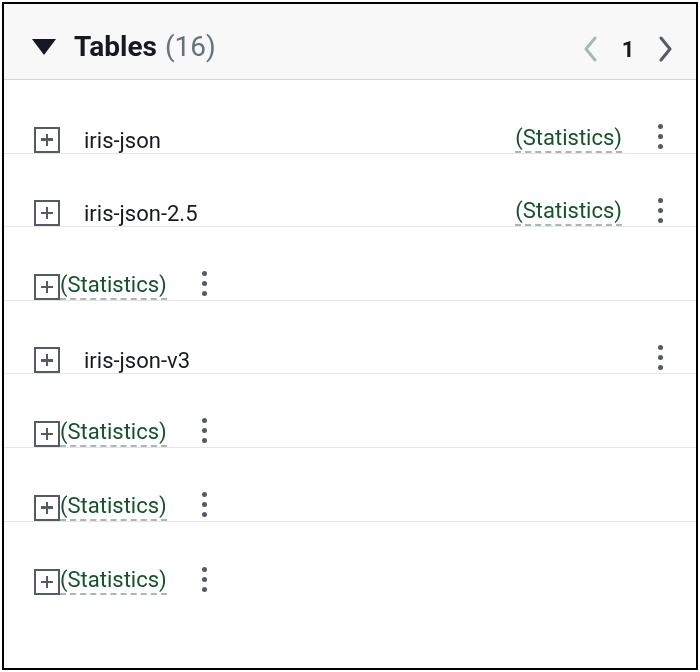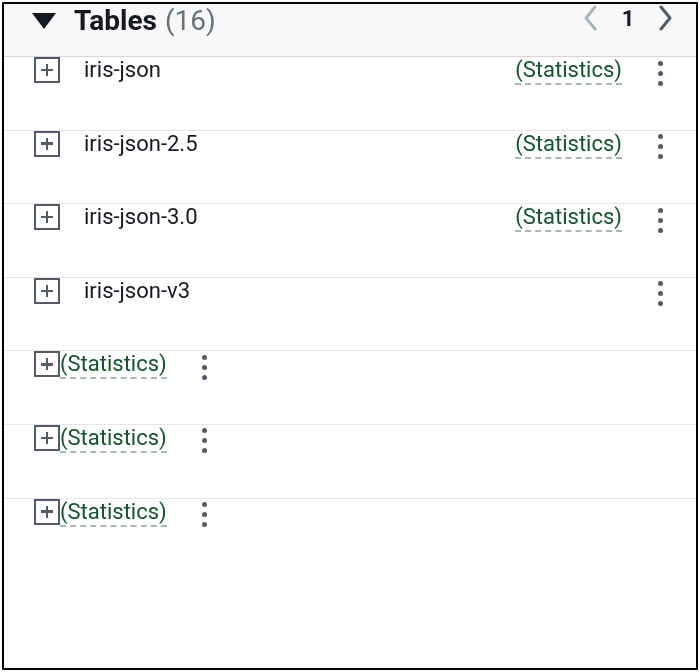--- a/index.html
+++ b/index.html
@@ -12,23 +12,23 @@
   .container {
     width: 696px;
     height: 668px;
     margin: 2px;
     border: 2px solid #000;
     background: #fff;
     overflow: hidden;
   }
   .header {
     display: flex;
-    align-items: flex-start;
+    align-items: flex-end;
     justify-content: space-between;
-    height: 53px;
+    height: 76px;
     background: #f8f8f8;
     border-bottom: 1px solid #d5d5d5;
     padding: 0 22px 16px 28px;
   }
   .header-left {
     display: flex;
     align-items: center;
     gap: 18px;
   }
   .caret-down {
@@ -67,21 +67,21 @@
   .page-num {
     font-size: 22px;
     font-weight: 700;
     color: #16191f;
     min-width: 20px;
     text-align: center;
   }
   .rows { }
   .row {
     display: flex;
-    align-items: flex-start;
+    align-items: flex-end;
     height: 73.6px;
     border-bottom: 1px solid #e5e5e5;
     padding: 0 24px 0 30px;
   }
   .row:last-child { border-bottom: none; }
   .expand-icon {
     width: 26px;
     height: 26px;
     border: 2.5px solid #545b64;
     display: flex;
@@ -178,21 +178,20 @@
         <div class="row-name">iris-json-2.5</div>
         <div class="stats-link">(Statistics)</div>
         <div class="kebab">
           <span></span>
           <span></span>
           <span></span>
         </div>
       </div>
       <div class="row">
         <div class="expand-icon"></div>
-        <div class="row-name">iris-json-3.0</div>
         <div class="stats-link">(Statistics)</div>
         <div class="kebab">
           <span></span>
           <span></span>
           <span></span>
         </div>
       </div>
       <div class="row">
         <div class="expand-icon"></div>
         <div class="row-name">iris-json-v3</div>

